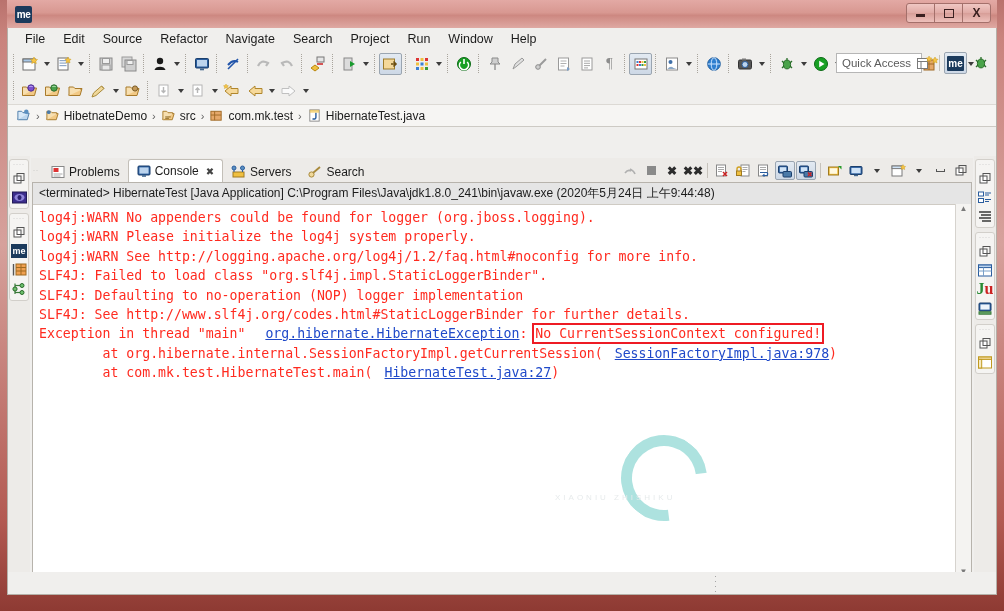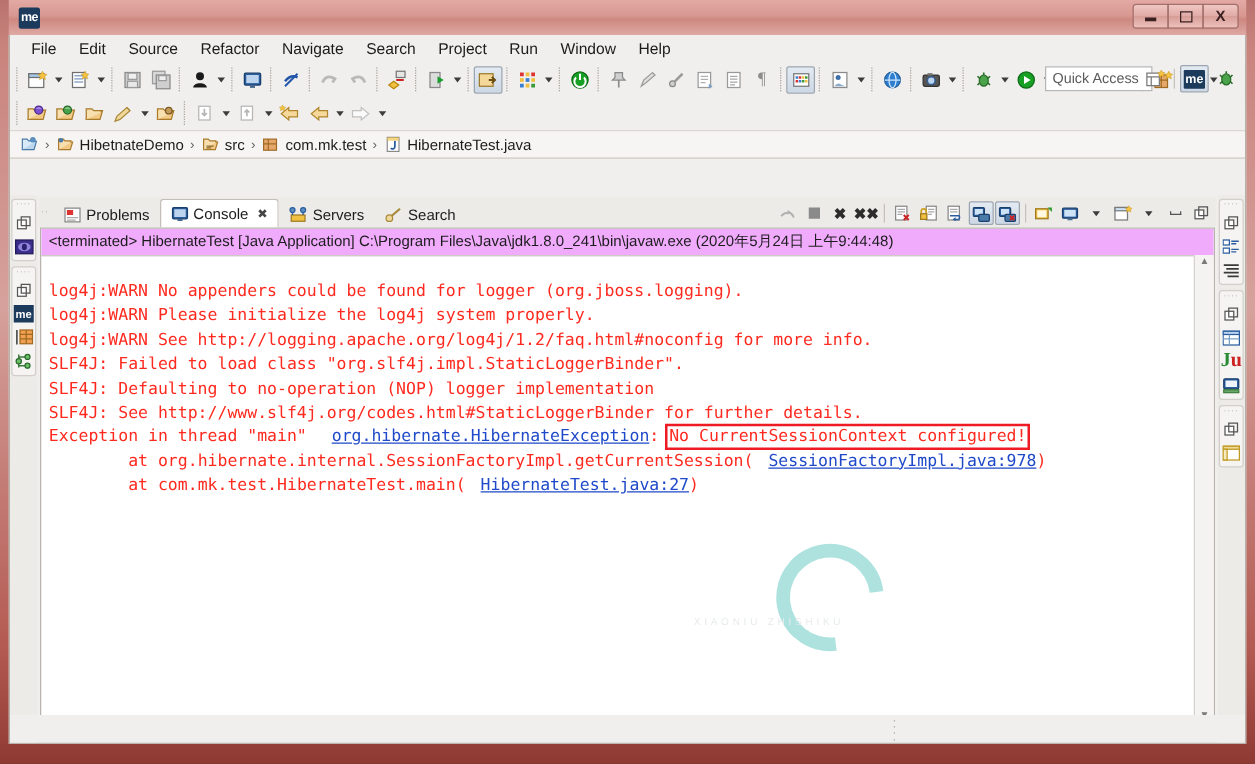--- a/index.html
+++ b/index.html
@@ -111,25 +111,25 @@
   .tt { width:20px;height:19px;display:flex;align-items:center;justify-content:center;
         border:1px solid transparent;border-radius:2px; }
   .tt.pressed { border:1px solid #9aa5b1; background:linear-gradient(to bottom,#e3eaf2,#cdd8e6); }
 
   #consolebox {
     flex:1; background:#fff; border:1px solid #b7b3ac; margin:0 1px 1px 1px;
     position:relative; overflow:hidden;
   }
   #termline {
     font-size:12px; color:#1c1c1c; padding:2px 4px 2px 6px;
-    border-bottom:1px solid #cfcbc4; white-space:nowrap; background:#f0abfc;
+    border-bottom:1px solid #cfcbc4; white-space:nowrap; background:#e5e5e5;
   }
   #consoletext {
     position:absolute; left:0; top:21px; right:16px; bottom:16px;
-    overflow:hidden; padding:20px 0 0 6px;
+    overflow:hidden; padding:4px 0 0 6px;
     font-family:"DejaVu Sans Mono","Liberation Mono",monospace;
     font-size:13.2px; line-height:19.4px; color:#ff2a1f; white-space:pre;
   }
   .lnk { color:#1f49c9; text-decoration:underline;margin-left:12px; }
   .boxed {
     outline:2px solid #ee1b24; outline-offset:1px;
   }
 
   
   #watermark {

